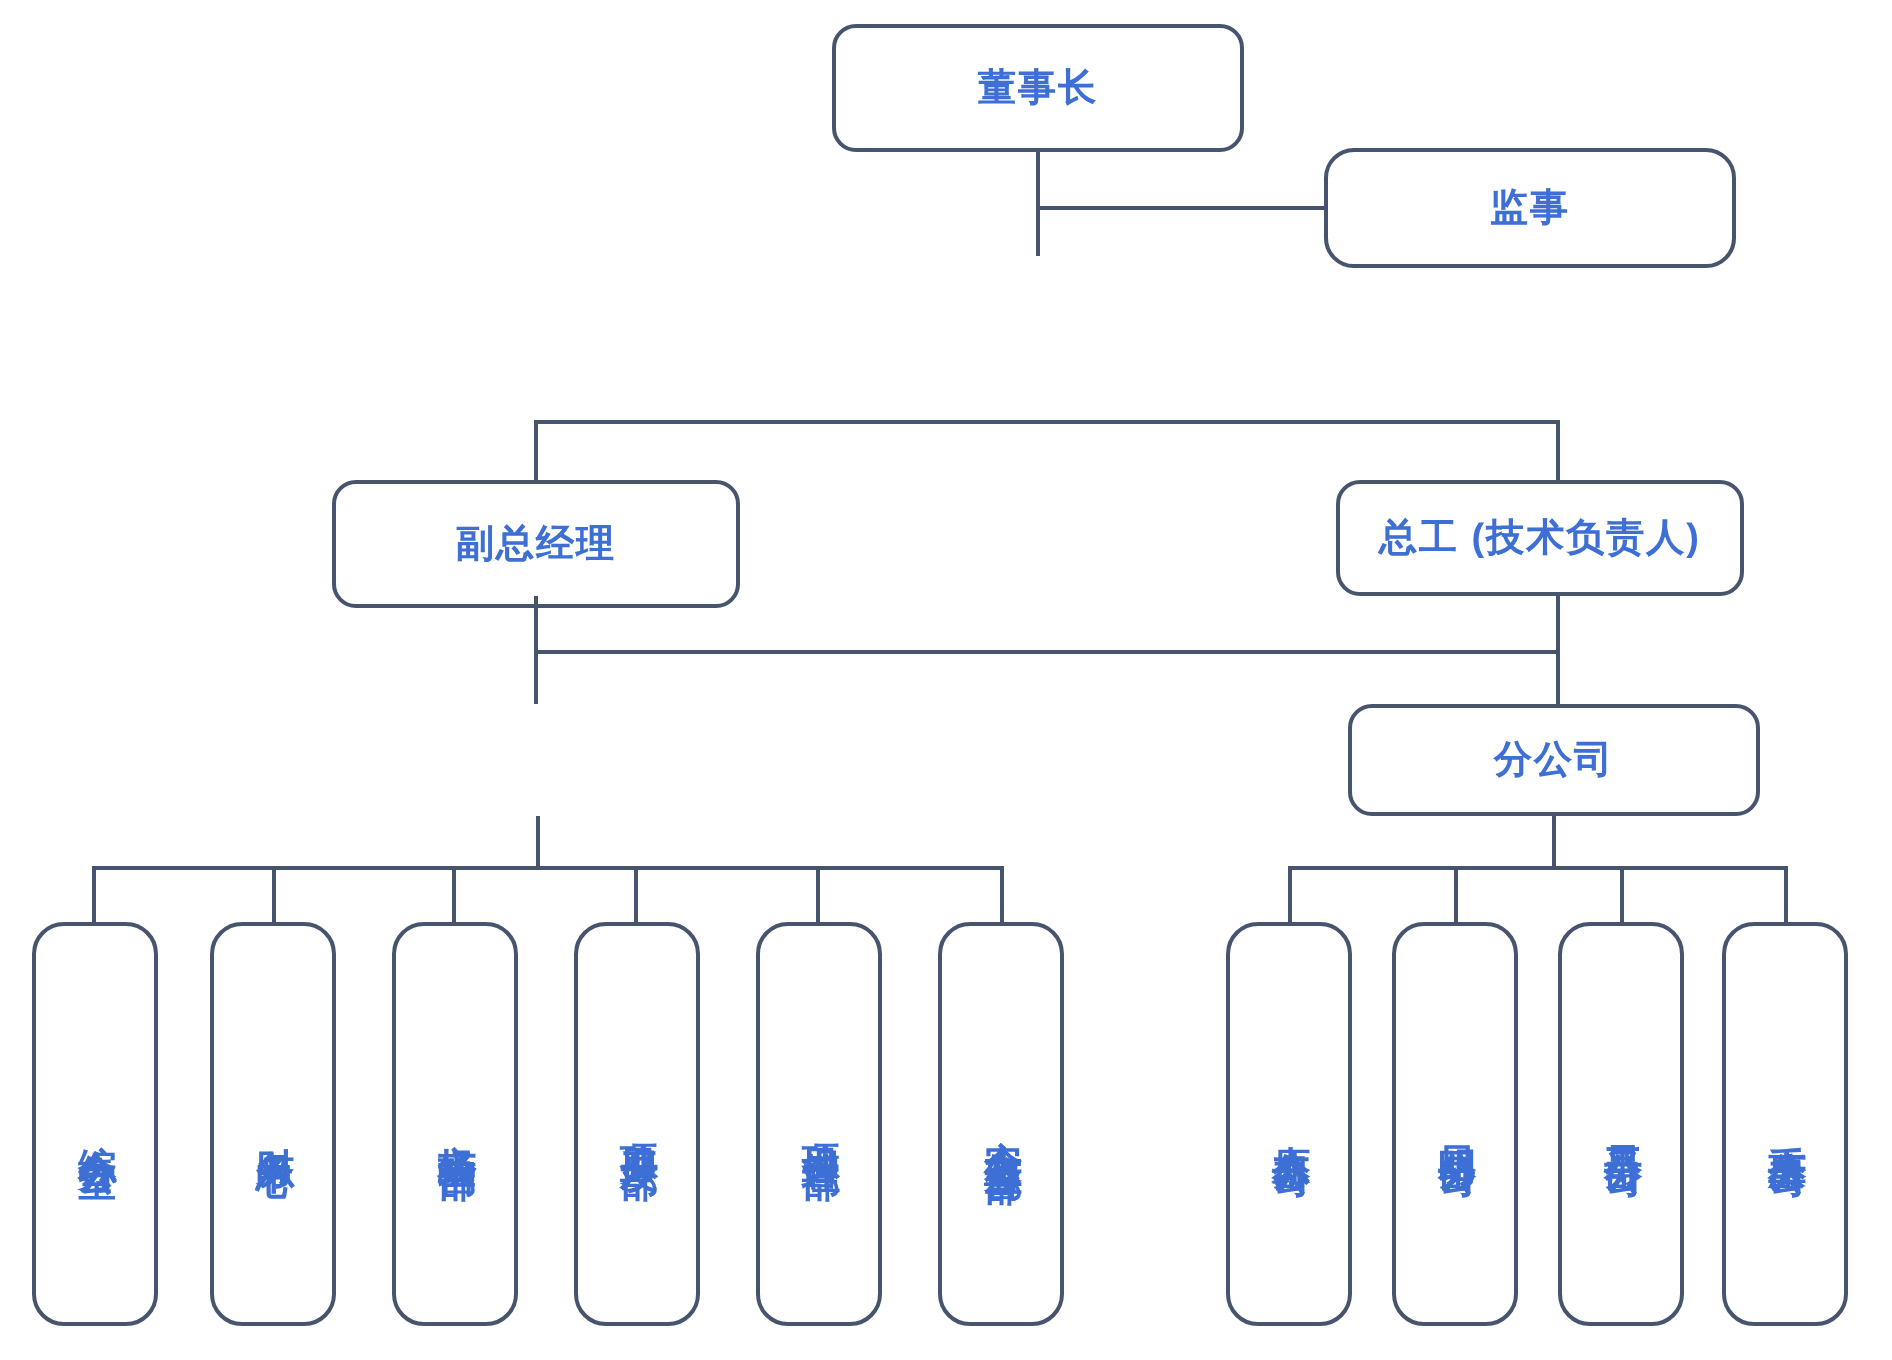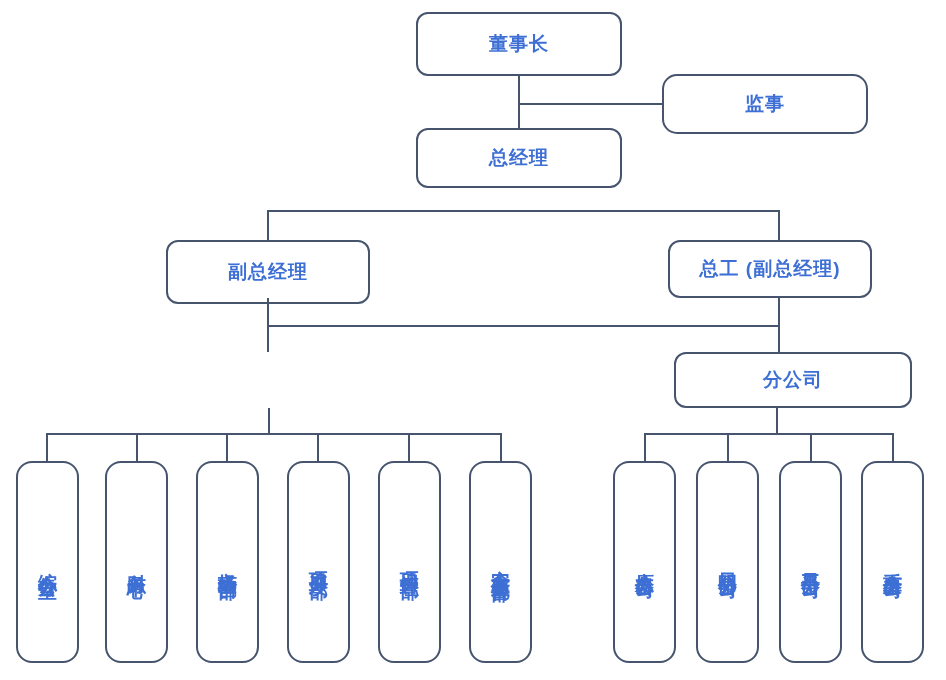--- a/index.html
+++ b/index.html
@@ -65,46 +65,43 @@
 <div id="chart-canvas">
 
   <div class="node node-wide" style="left:416px; top:12px; width:206px; height:64px;">
     <span class="label">董事长</span>
   </div>
 
   <div class="node node-wide" style="left:662px; top:74px; width:206px; height:60px;border-radius:15px;">
     <span class="label">监事</span>
   </div>
 
-  <div class="node node-wide" style="left:416px; top:128px; width:206px; height:60px;">
-    <span class="label">总经理</span>
-  </div>
 
   <div class="line line-v" style="left:518px; top:76px; height:52px;"></div>
 
   <div class="line line-h" style="left:518px; top:103px; width:144px;"></div>
 
   <div class="line line-h" style="left:267px; top:210px; width:513px;"></div>
   <div class="line line-v" style="left:267px; top:210px; height:32px;"></div>
   <div class="line line-v" style="left:778px; top:210px; height:32px;"></div>
 
   <div class="node node-wide" style="left:166px; top:240px; width:204px; height:64px;">
     <span class="label">副总经理</span>
   </div>
 
   <div class="node node-wide" style="left:668px; top:240px; width:204px; height:58px;">
-    <span class="label">总工 (副总经理)</span>
+    <span class="label">总工 (技术负责人)</span>
   </div>
 
   <div class="line line-v" style="left:267px; top:298px; height:54px;"></div>
   <div class="line line-v" style="left:778px; top:298px; height:54px;"></div>
   <div class="line line-h" style="left:267px; top:325px; width:513px;"></div>
 
 
-  <div class="node node-wide" style="left:674px; top:352px; width:238px; height:56px;text-align:center;">
+  <div class="node node-wide" style="left:674px; top:352px; width:206px; height:56px;text-align:center;">
     <span class="label">分公司</span>
   </div>
 
   <div class="line line-v" style="left:268px; top:408px; height:25px;"></div>
   <div class="line line-h" style="left:46px; top:433px; width:456px;"></div>
 
   <div class="line line-v" style="left:46px;  top:433px; height:28px;"></div>
   <div class="line line-v" style="left:136px; top:433px; height:28px;"></div>
   <div class="line line-v" style="left:226px; top:433px; height:28px;"></div>
   <div class="line line-v" style="left:317px; top:433px; height:28px;"></div>

